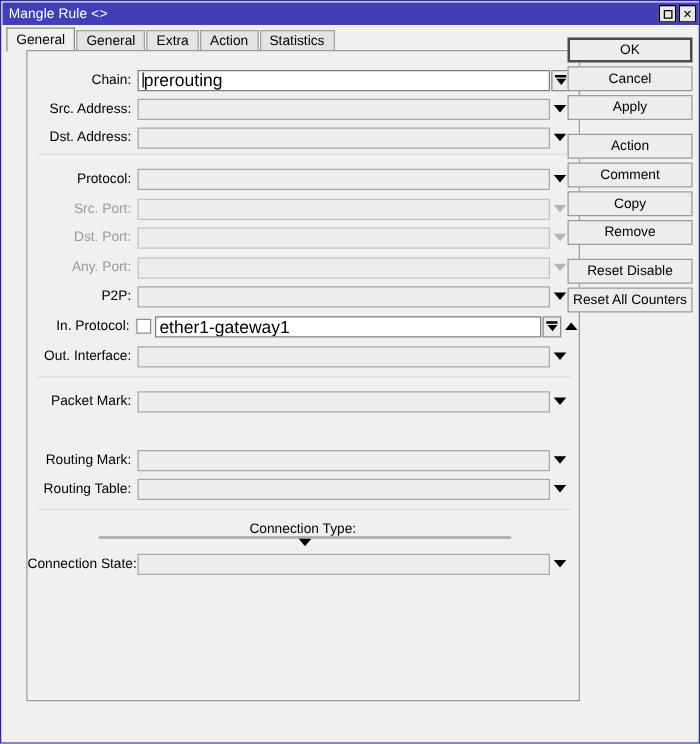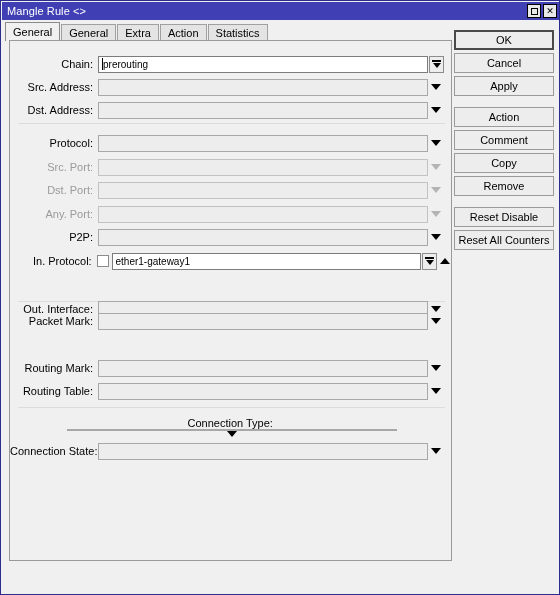--- a/index.html
+++ b/index.html
@@ -92,21 +92,21 @@
   .tab.active {
     background: #f0f0f0;
     height: 19px;
     border-color: #8a8a8a;
     font-weight: normal;
   }
 
   
   .content-panel {
     position: absolute;
-    left: 8px; top: 39px;
+    left: 20px; top: 39px;
     width: 443px; height: 521px;
     background: #f0f0f0;
     border: 1px solid #9a9a9a;
     box-sizing: border-box;
     padding-left: 28px;
   }
 
   .field-row {
     position: absolute;
     left: 0;
@@ -127,21 +127,21 @@
   .field-label.disabled { color: #9a9a9a; }
 
   .field-input {
     height: 17px;
     background: #ededed;
     border: 1px solid #a8a8a8;
     box-sizing: border-box;
     display: flex;
     align-items: center;
     padding-left: 3px;
-    font-size: 10px;
+    font-size: 14px;
     color: #000;
     overflow: hidden;
     white-space: nowrap;
   }
   .field-input.filled {
     background: #ffffff;
     border-color: #7c7c7c;
   }
   .field-input.disabled {
     background: #ededed;
@@ -389,21 +389,21 @@
           <span>ether1-gateway1</span>
         </div>
         <div class="arrow-box" style="margin-left: 1px;">
           <div class="bar"></div>
           <div class="tri"></div>
         </div>
         <div class="arrow-plain">
           <div class="tri-up"></div>
         </div>
       </div>
-      <div class="field-row" style="top: 234px; margin-top: 24px;">
+      <div class="field-row" style="top: 234px;">
         <div class="field-label">Out. Interface:</div>
         <div class="field-input" style="width: 330px;">
           <span></span>
         </div>
         <div class="arrow-plain">
           <div class="tri-down"></div>
         </div>
       </div>
       <div class="field-row" style="top: 270px;">
         <div class="field-label">Packet Mark:</div>

